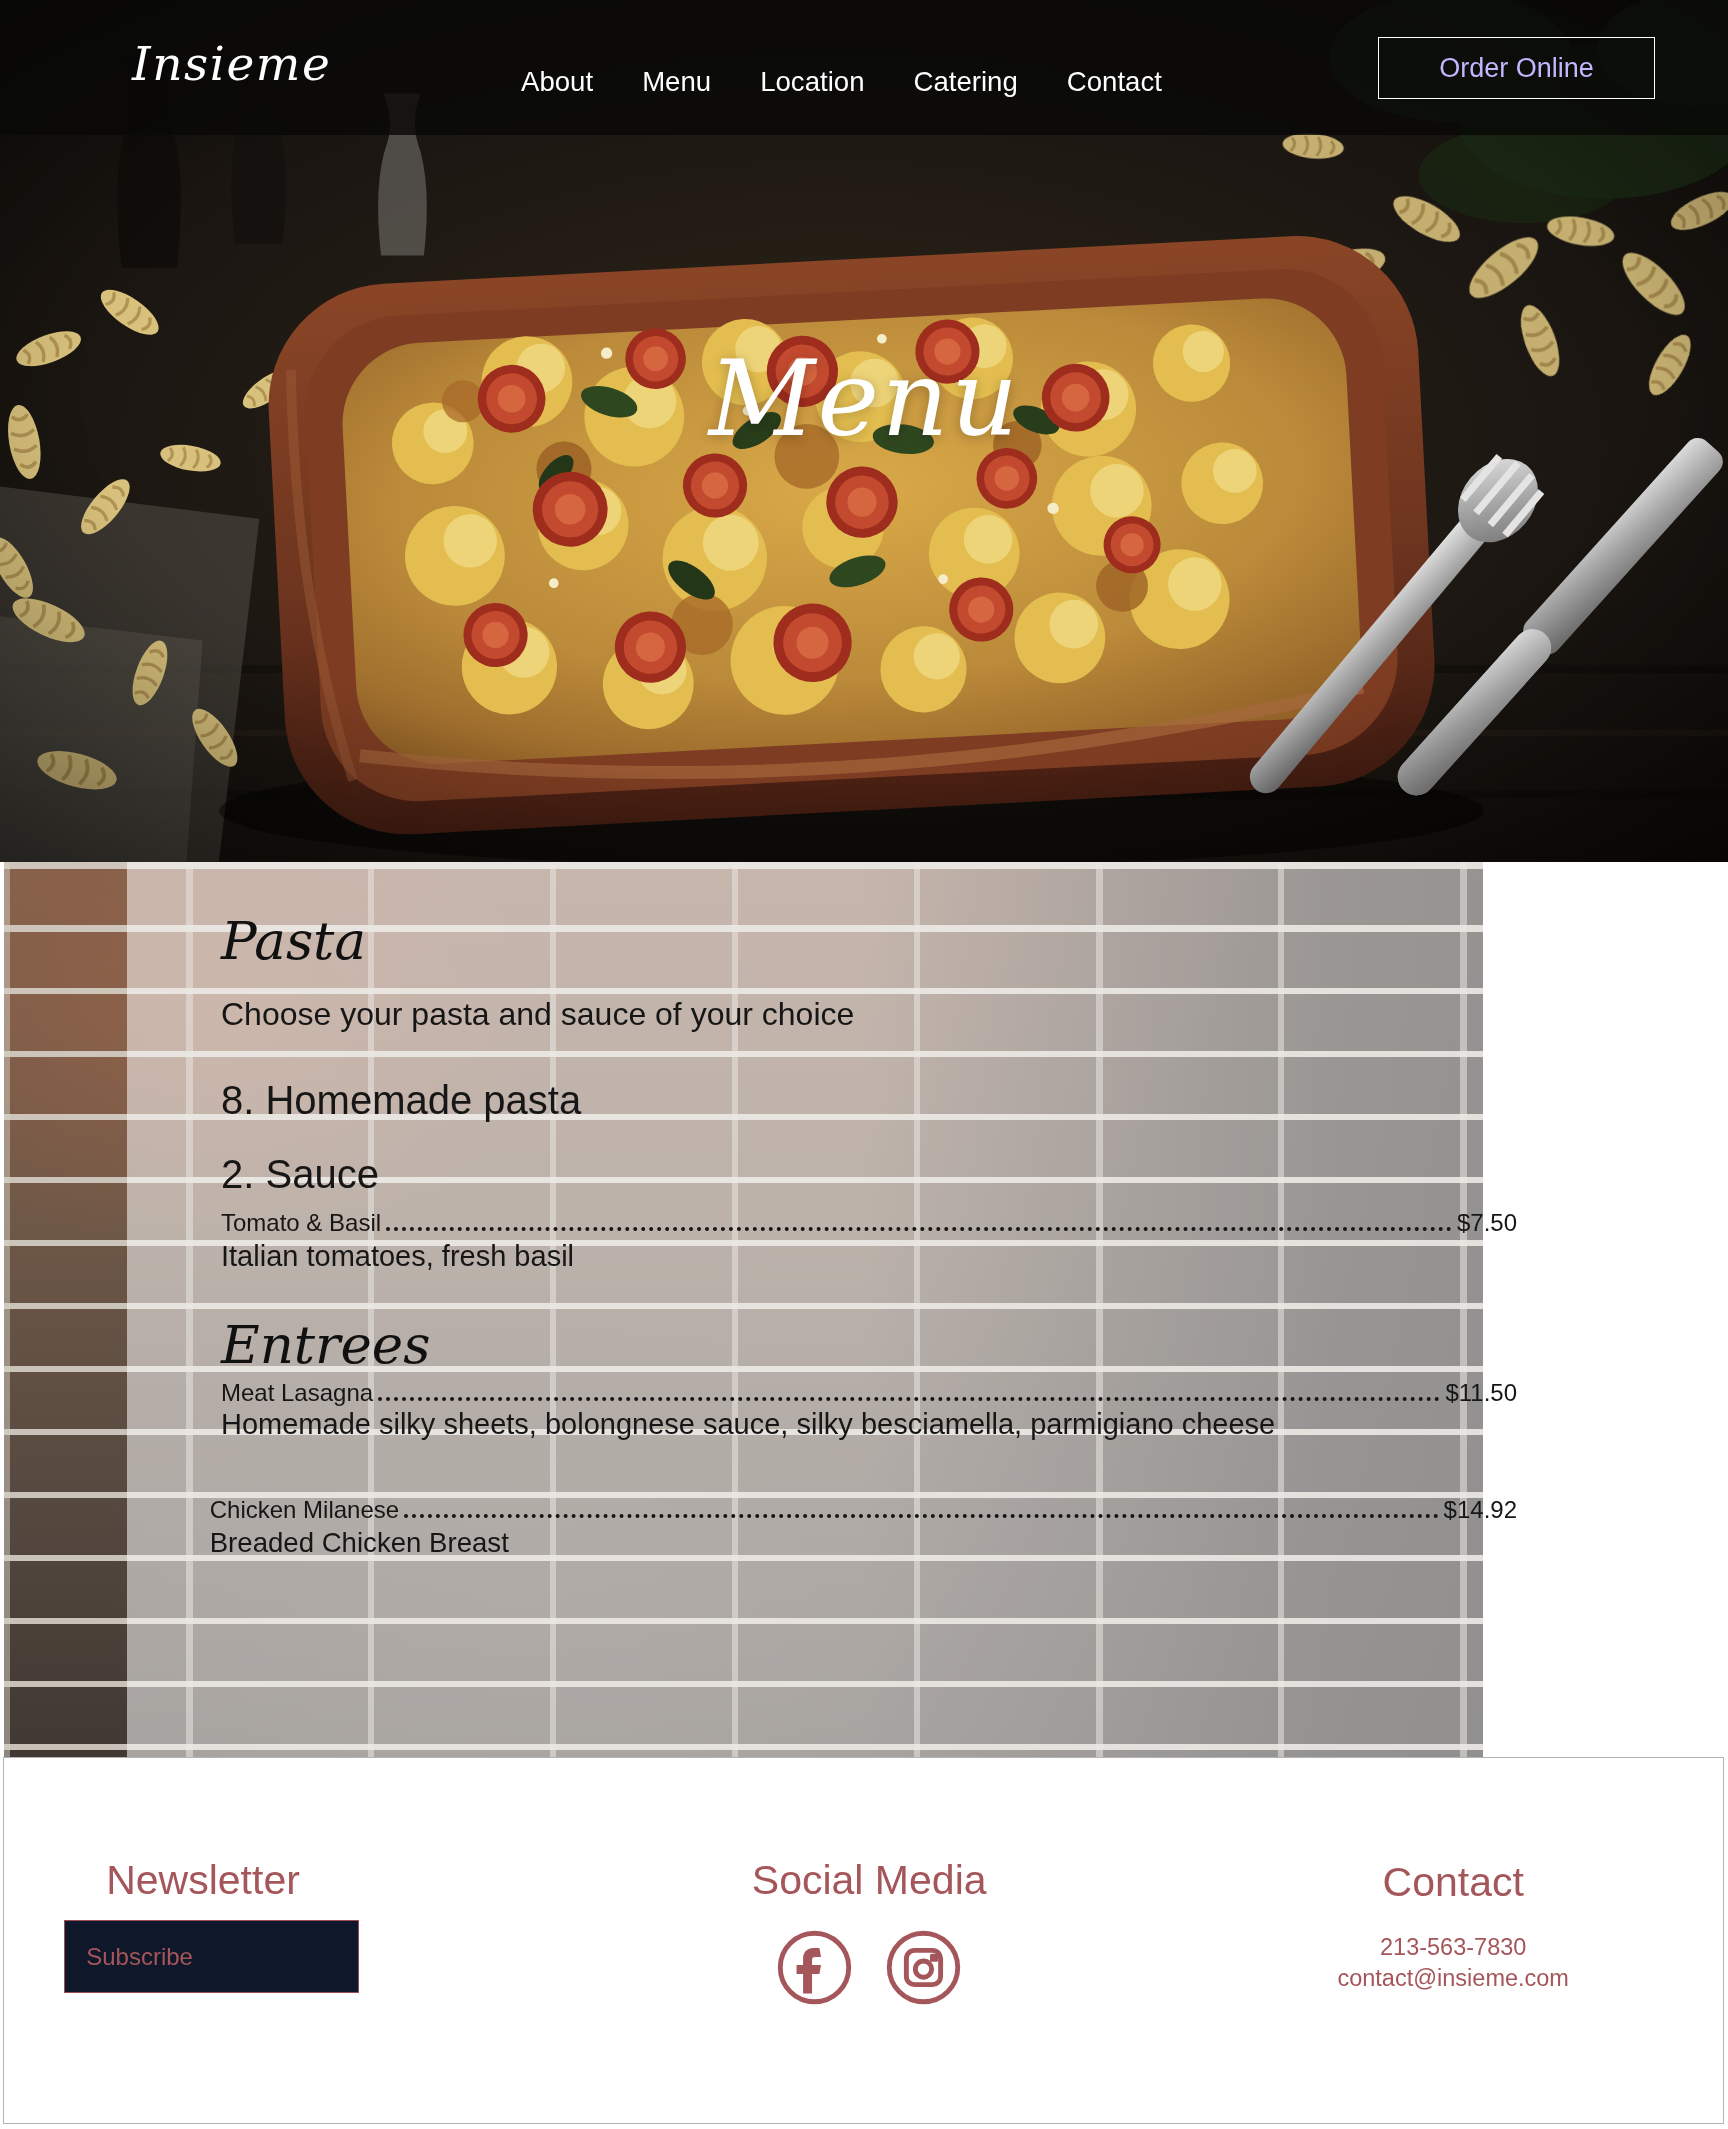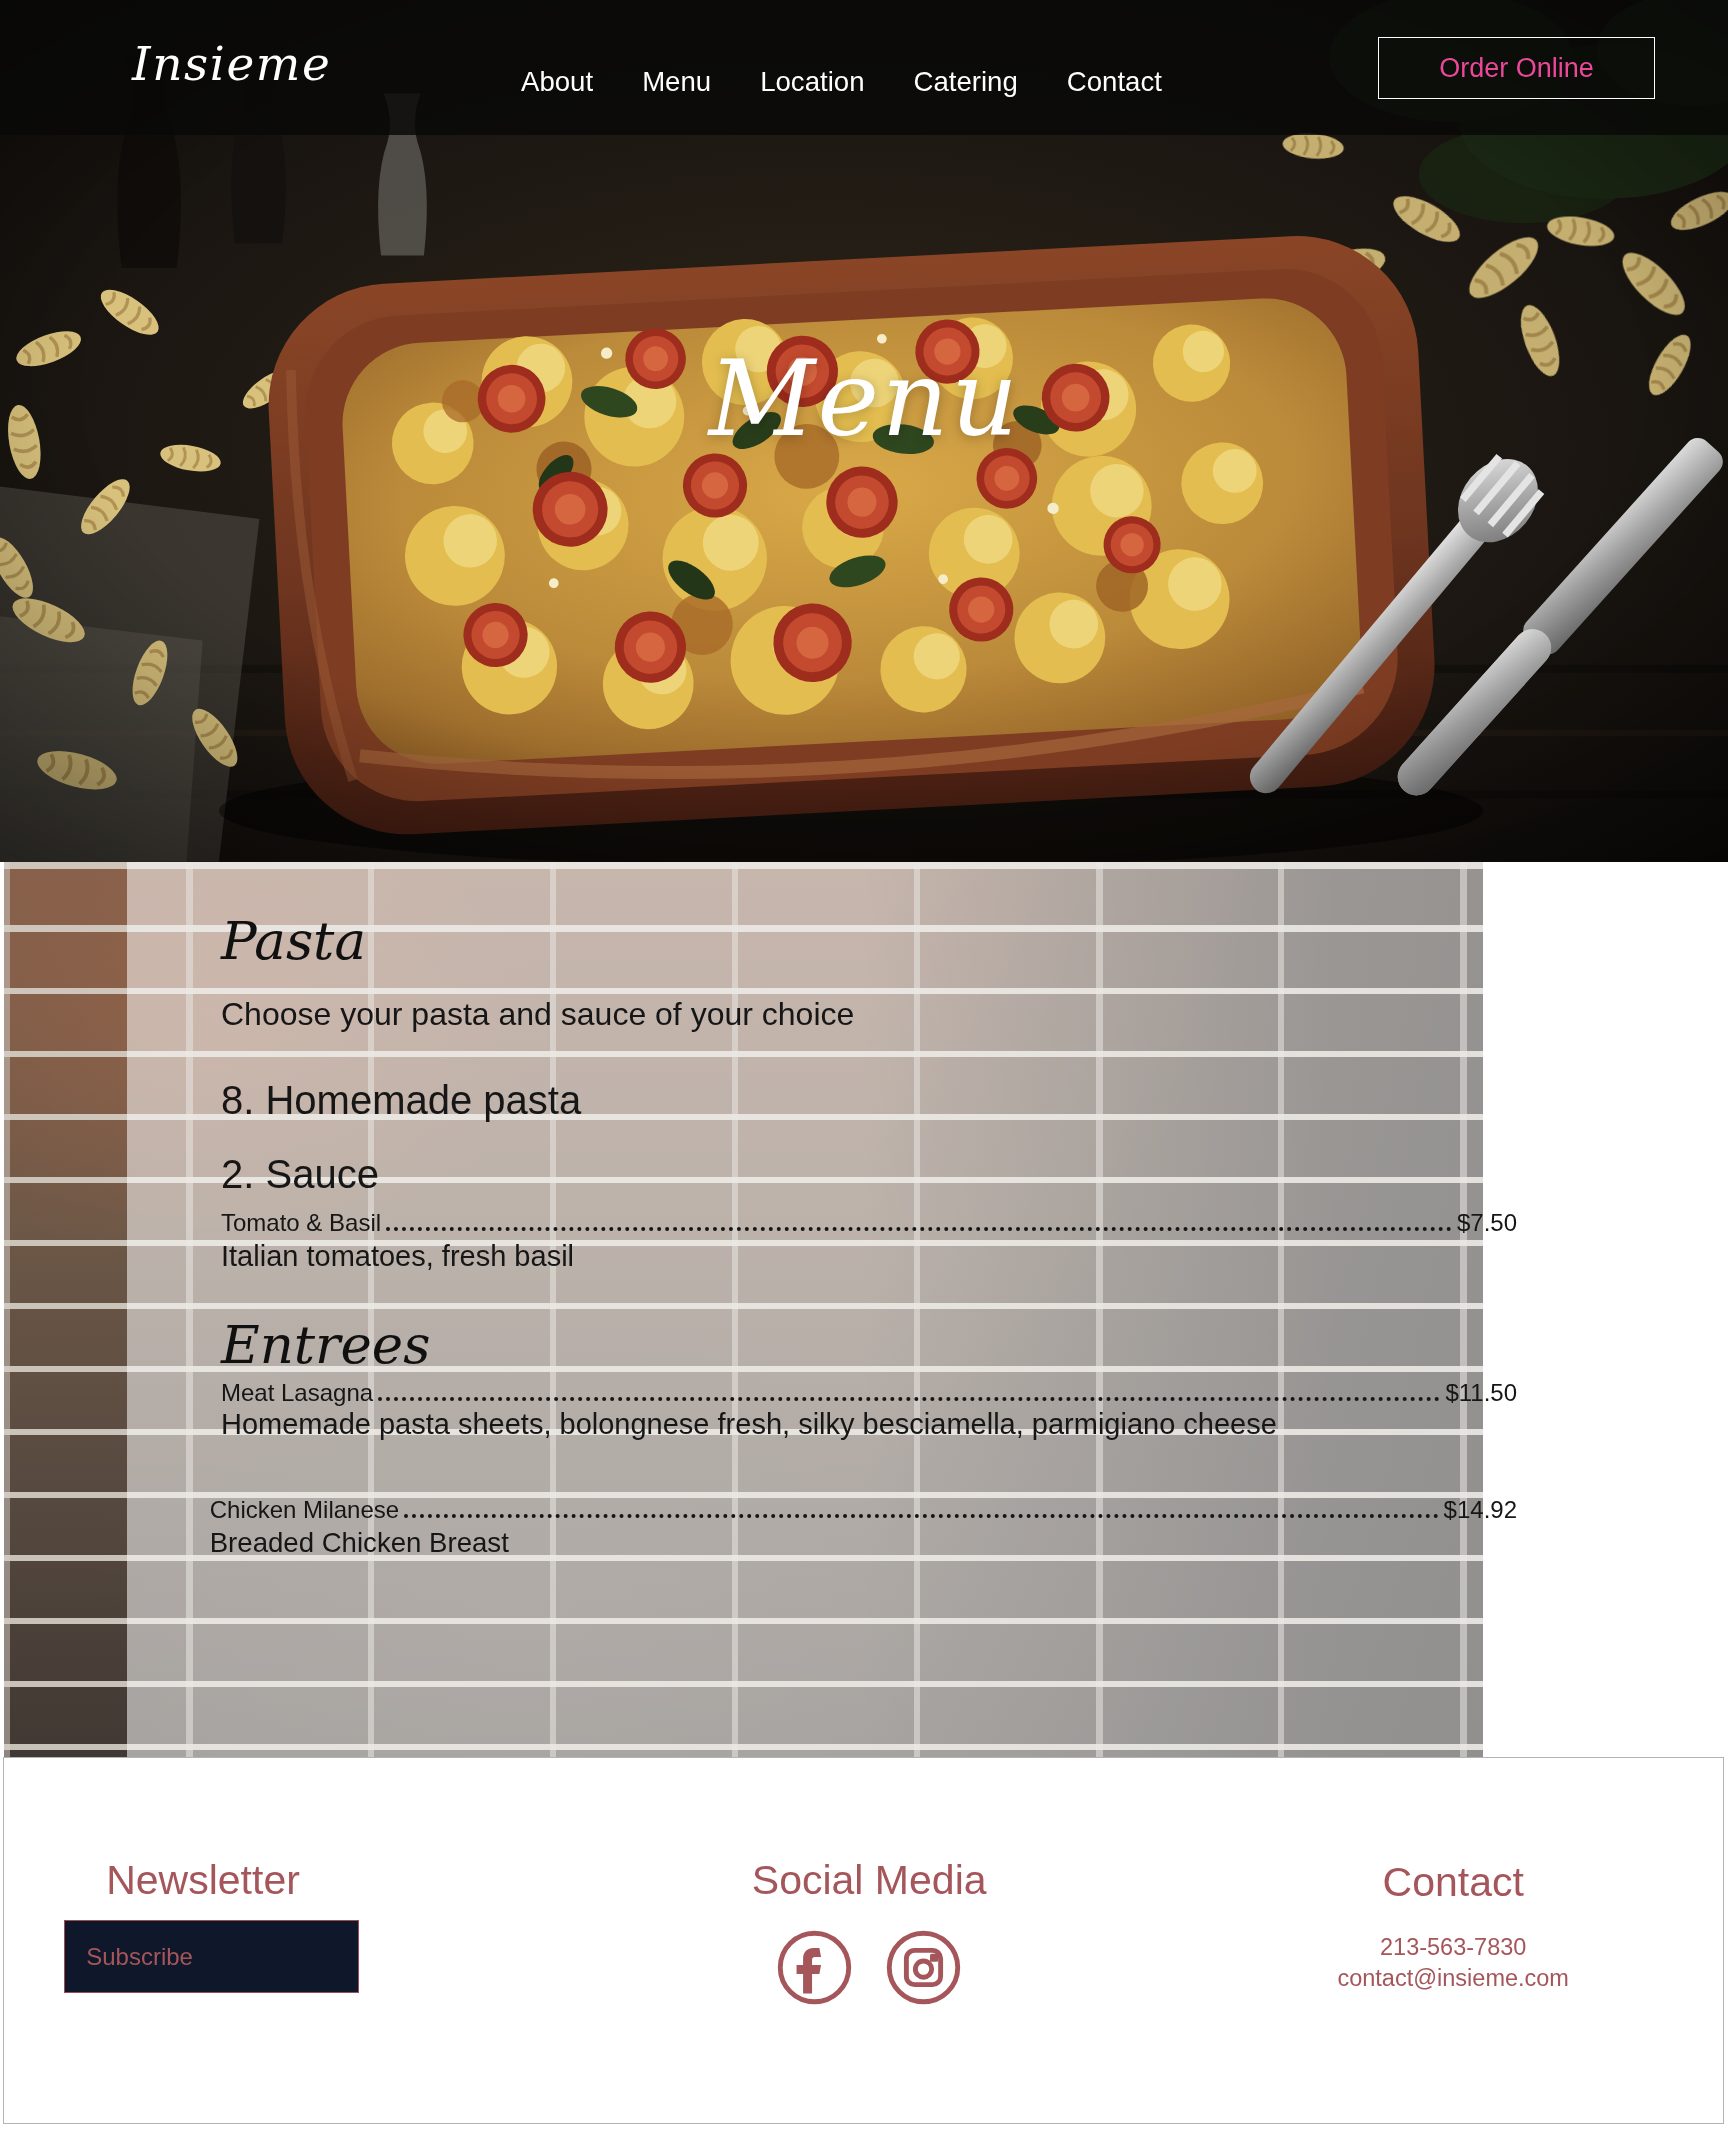--- a/index.html
+++ b/index.html
@@ -18,21 +18,21 @@
     color:#ffffff;letter-spacing:2.4px;text-shadow:0 1.6px 11.3px rgba(0,0,0,.25);}
 
   
   .topbar{position:absolute;left:0;top:0;width:1729px;height:135px;
     background:rgba(9,8,7,0.82);display:flex;align-items:center;z-index:5;}
   .logo{position:absolute;left:132px;top:36px;font-family:"DejaVu Serif", serif;
     font-style:italic;font-size:47px;color:#fff;letter-spacing:1.6px;cursor:pointer;}
   .mainnav{position:absolute;left:521px;top:14px;height:135px;display:flex;align-items:center;gap:49px;}
   .mainnav a{color:#fff;font-size:27.6px;text-decoration:none;cursor:pointer;white-space:nowrap;}
   .order-btn{position:absolute;right:74px;top:37px;width:277px;height:62px;
-    background:transparent;border:1.6px solid #fff;color:#ec4899;font-size:27px;
+    background:transparent;border:1.6px solid #fff;color:#c4b5fd;font-size:27px;
     font-family:"Liberation Sans", sans-serif;cursor:pointer;}
 
   
   .menu-section{position:absolute;left:4px;top:862px;width:1472px;height:896px;
     background-color:#6e5847;
     background-image:
       repeating-linear-gradient(180deg, rgba(214,208,199,0.9) 0 6.5px, rgba(214,208,199,0) 6.5px 63px),
       repeating-linear-gradient(90deg, rgba(205,198,189,0.55) 0 6.5px, rgba(205,198,189,0) 6.5px 182px),
       linear-gradient(90deg, rgba(0,0,0,0) 0%, rgba(0,0,0,0) 58%, rgba(22,19,17,0.45) 74%, rgba(10,9,8,0.78) 90%, rgba(8,7,6,0.85) 100%),
       radial-gradient(486px 340px at 14% 18%, rgba(168,104,72,0.45), rgba(168,104,72,0) 70%),
@@ -289,21 +289,21 @@
       </div>
       <p class="desc row-tomato-desc">Italian tomatoes, fresh basil</p>
 
       <h2 class="script entrees-heading">Entrees</h2>
 
       <div class="dish row-lasagna">
         <span class="dish-name">Meat Lasagna</span>
         <span class="leader"></span>
         <span class="dish-price">$11.50</span>
       </div>
-      <p class="desc">Homemade pasta sheets, bolongnese fresh, silky besciamella, parmigiano cheese</p>
+      <p class="desc">Homemade silky sheets, bolongnese sauce, silky besciamella, parmigiano cheese</p>
 
       <div class="dish row-chicken">
         <span class="dish-name">Chicken Milanese</span>
         <span class="leader"></span>
         <span class="dish-price">$14.92</span>
       </div>
       <p class="desc row-chicken-desc">Breaded Chicken Breast</p>
     </div>
   </section>
 

